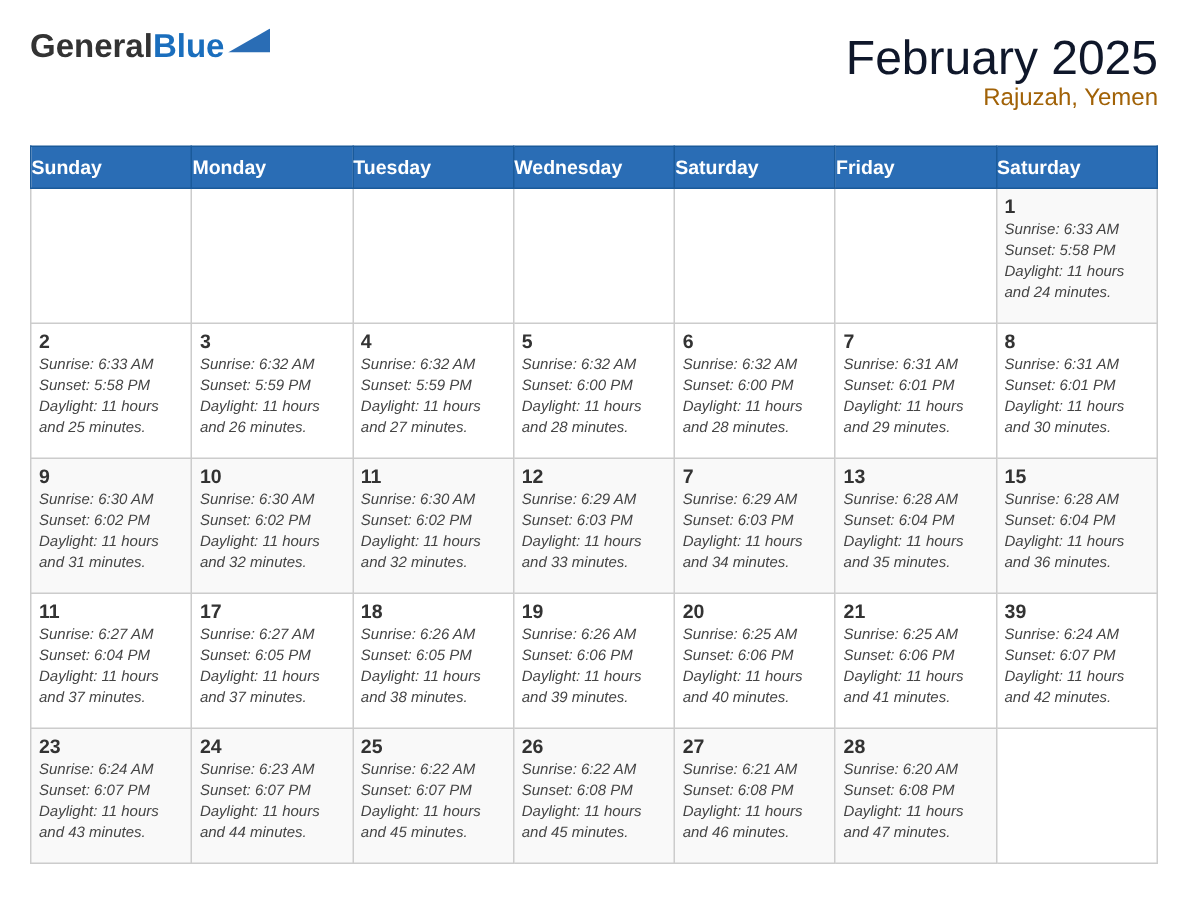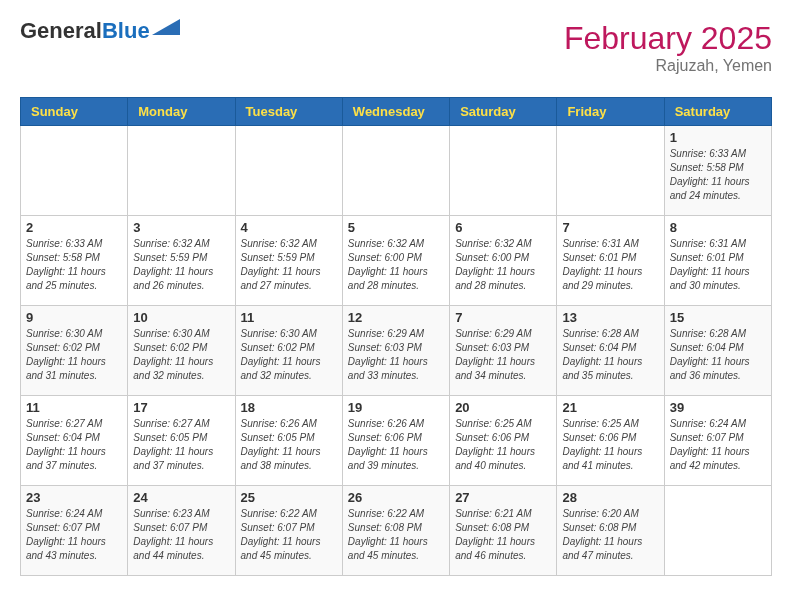--- a/index.html
+++ b/index.html
@@ -27,37 +27,37 @@
       color: #333;
       line-height: 1;
     }
     .logo-text span.blue { color: #1a6ebd; }
     .title-block {
       text-align: right;
     }
     .title-block h1 {
       font-size: 32px;
       font-weight: normal;
-      color: #be185d;
+      color: #0f172a;
     }
     .title-block h2 {
       font-size: 16px;
       font-weight: normal;
-      color: #737373;
+      color: #a16207;
     }
     table {
       width: 100%;
       border-collapse: collapse;
       table-layout: fixed;
     }
     thead tr th {
       background-color: #2a6db5;
-      color: #fde047;
+      color: #ffffff;
       text-align: left;
-      padding: 6px 10px;
+      padding: 6px 0;
       font-size: 13px;
       font-weight: bold;
       border: 1px solid #1a5a9a;
     }
     tbody tr td {
       border: 1px solid #ccc;
       vertical-align: top;
       padding: 4px 5px;
       font-size: 10.5px;
       color: #333;

